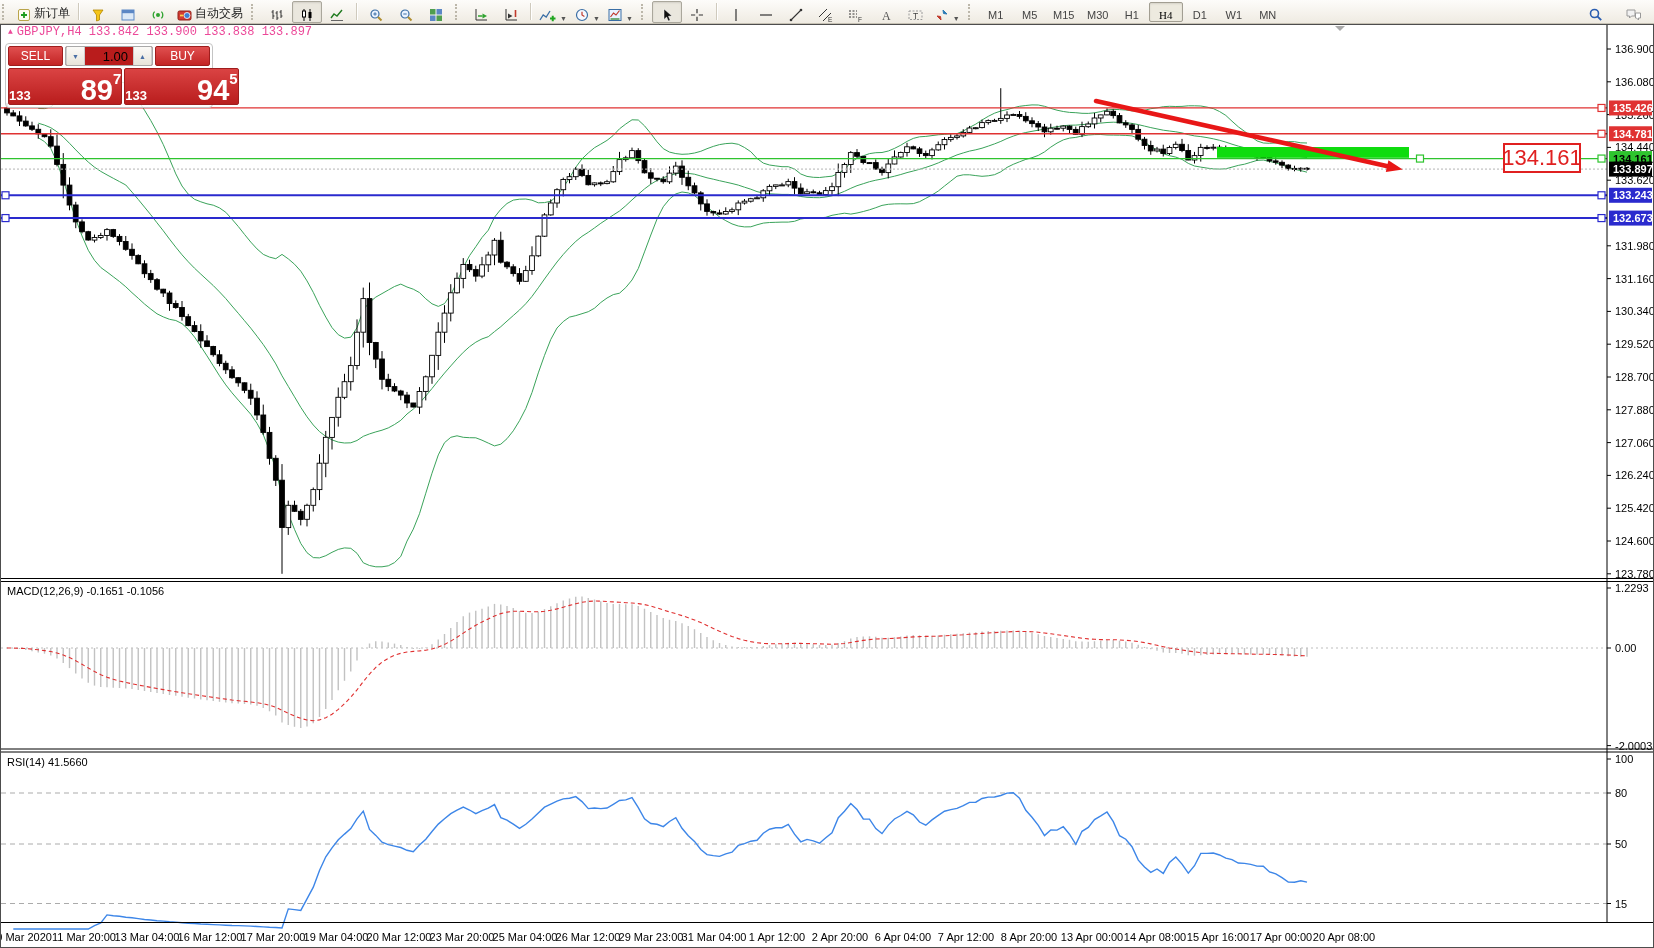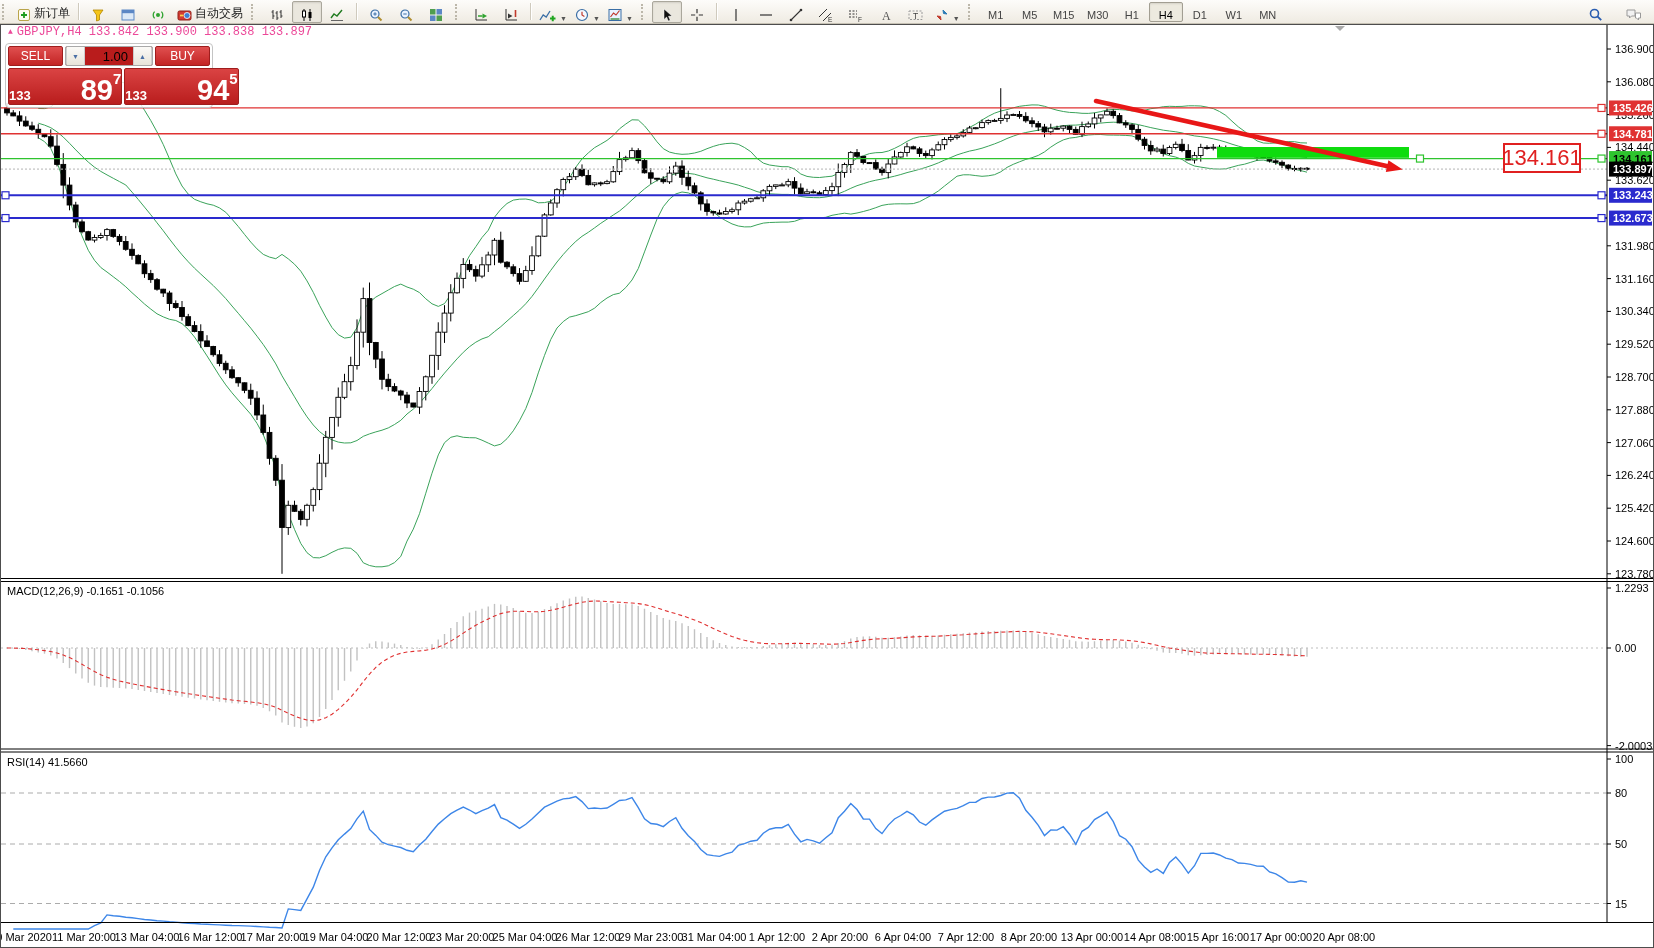--- a/index.html
+++ b/index.html
@@ -7,21 +7,21 @@
        font-family:"Liberation Sans",sans-serif;-webkit-font-smoothing:antialiased;}
   
   .toolbar{position:absolute;left:0;top:0;width:1654px;height:23px;
     background:linear-gradient(#fdfcfa,#efebe2);border-bottom:1px solid #c6c1b4;
     display:flex;align-items:center;z-index:10;}
   .tb-group{display:flex;align-items:center;height:23px;padding:0 2px;}
   .tb-sep{width:1px;height:17px;background:#cfcabd;box-shadow:1px 0 0 #fff;margin:0 2px;}
   .tb-grip{width:3px;height:16px;border-left:2px dotted #bcb7aa;margin:0 4px 0 2px;}
   .tb-btn{height:20px;min-width:22px;display:flex;align-items:flex-end;justify-content:center;
     gap:3px;padding:0 3px;border:1px solid transparent;border-radius:2px;font-size:12px;color:#222;cursor:default;}
-  .tb-btn.active{border:1px solid #aaa79c;background:#eae7de;box-shadow:inset 0 1px 2px rgba(0,0,0,.10);}
+  .tb-btn.active{border:1px solid #aaa79c;background:#eae7de;box-shadow:inset 0 1px 2px rgba(0,0,0,.10);font-family:Liberation Serif, serif;}
   .tb-btn .caret{font-size:7px;color:#555;margin-left:1px;}
   .tf-btn{font-size:11px;color:#444;height:18px;min-width:26px;}
   .tf-btn.active{border:1px solid #a29e92;background:#edeadf;color:#000;}
   .tb-right{position:absolute;right:6px;top:0;height:23px;display:flex;align-items:center;gap:8px;}
   
   .chart-window{position:absolute;left:0;top:24px;width:1652px;height:922px;
     border:1px solid #4d4d4d;background:#fff;}
   #chart-svg{position:absolute;left:0;top:0;z-index:1;}
   .symbol-bar{position:absolute;left:7px;top:0;z-index:5;font-size:12px;color:#ec4899;font-family:Liberation Mono, monospace;}
   .symbol-bar .tri{font-size:8px;vertical-align:1px;margin-right:4px;}

